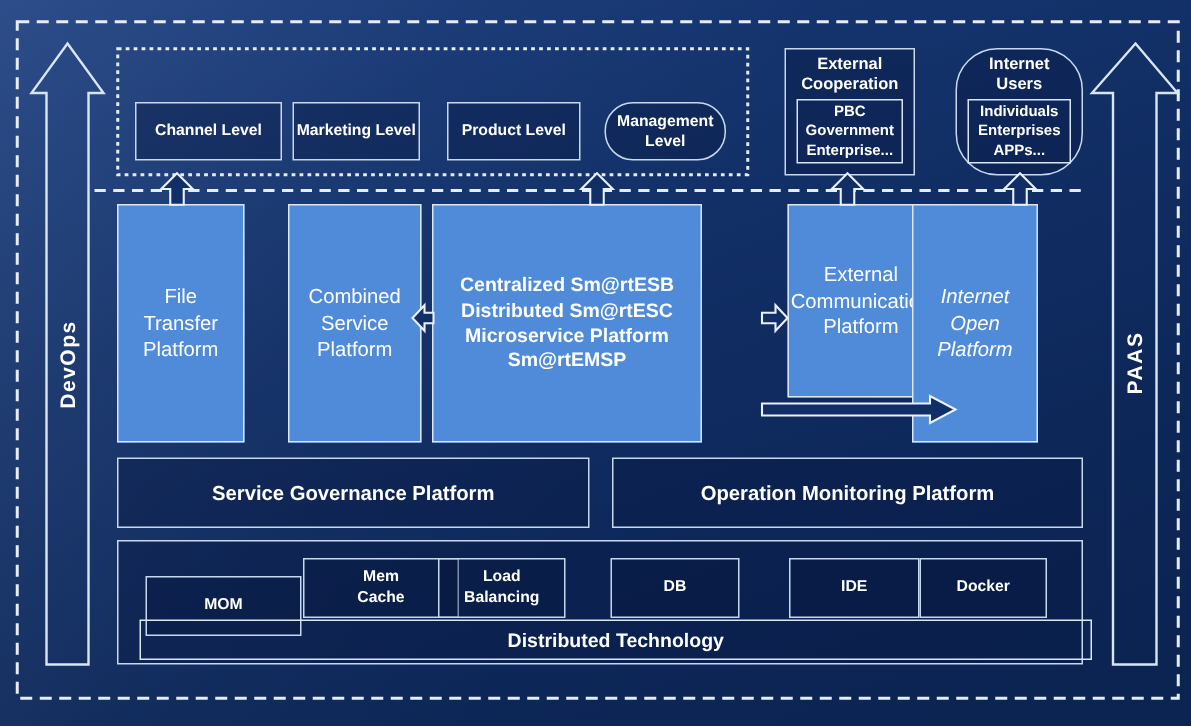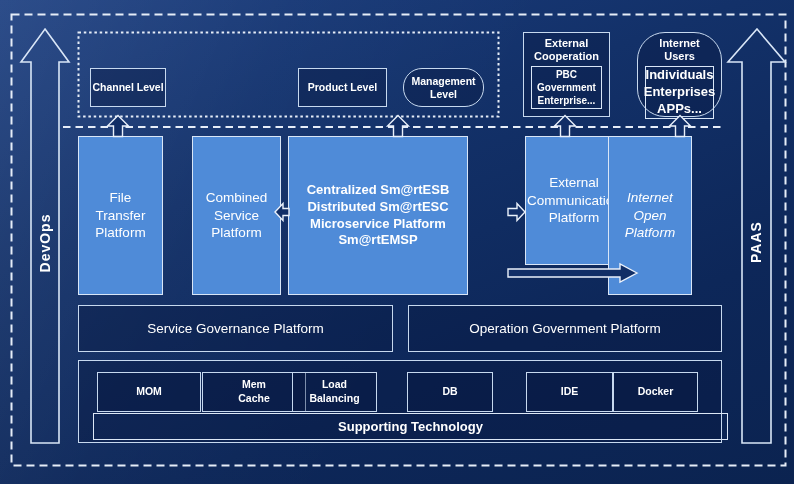--- a/index.html
+++ b/index.html
@@ -10,49 +10,50 @@
       linear-gradient(115deg, rgba(255,255,255,0.08) 0%, rgba(255,255,255,0.02) 30%, rgba(255,255,255,0) 55%),
       linear-gradient(160deg, #1b3e80 0%, #133169 35%, #0d2759 70%, #0b2350 100%);
   }
   .abs{position:absolute;box-sizing:border-box;}
   .flexc{display:flex;align-items:center;justify-content:center;text-align:center;}
   .pre{white-space:pre-line;}
   .blue{background:#4f8bd8;border:1.5px solid #d9e6f7;}
   .panel{background:rgba(7,24,62,0.38);border:1.5px solid #c7d9ef;}
   .lvl{top:68px;height:39px;font-size:10.5px;font-weight:700;line-height:1.2;}
   .plat{top:136px;height:159px;font-size:13.5px;font-weight:400;line-height:1.3;}
-  .gov{top:305px;height:47px;font-size:13.5px;font-weight:400;}
+  .gov{top:305px;height:47px;font-size:13.5px;font-weight:700;}
   .tech{top:372px;height:40px;font-size:10.5px;font-weight:700;line-height:1.3;}
   .titlebox{display:flex;flex-direction:column;padding:4px 7px 7px 7px;}
   .tb-title{flex:0 0 auto;font-size:11px;line-height:1.2;text-align:center;margin-bottom:3px;}
   .tb-inner{flex:1 1 auto;border:1.5px solid #d9e6f7;display:flex;align-items:center;justify-content:center;
             text-align:center;font-size:10px;font-weight:600;line-height:1.3;}
   .overlay{position:absolute;left:0;top:0;z-index:5;pointer-events:none;}
   .rail-label{position:absolute;z-index:6;font-weight:700;font-size:14px;letter-spacing:1px;
               transform:translate(-50%,-50%) rotate(-90deg);transform-origin:center;}
 </style>
 </head>
 <body>
 
 <div class="canvas">
 
-  <div class="abs flexc panel lvl pre" style="left:90px;width:76px;">Channel Level</div>
+  <div class="abs flexc panel lvl pre" style="left:90px;width:98px;">Channel Level</div>
+  <div class="abs flexc panel lvl pre" style="left:195px;width:85px;">Marketing Level</div>
   <div class="abs flexc panel lvl pre" style="left:298px;width:89px;">Product Level</div>
   <div class="abs flexc panel lvl pre" style="left:403px;width:81px;border-radius:19px;">Management Level</div>
 
   <div class="abs panel titlebox" style="left:523px;top:32px;width:87px;height:85px;">
     <div class="tb-title pre" style="font-weight:600;">External
 Cooperation</div>
     <div class="tb-inner pre">PBC Government
 Enterprise...</div>
   </div>
 
   <div class="abs panel titlebox" style="left:637px;top:32px;width:85px;height:85px;border-radius:28px;">
     <div class="tb-title" style="font-weight:700;">Internet Users</div>
-    <div class="tb-inner pre" style="font-size:13px;">Individuals
+    <div class="tb-inner pre" style="font-size:10px;">Individuals
 Enterprises
 APPs...</div>
   </div>
 
   <div class="abs flexc blue plat pre" style="left:78px;width:85px;">File
 Transfer
 Platform</div>
   <div class="abs flexc blue plat pre" style="left:192px;width:89px;">Combined
 Service
 Platform</div>
@@ -60,32 +61,32 @@
 Distributed Sm@rtESC
 Microservice Platform Sm@rtEMSP</div>
   <div class="abs flexc blue plat pre" style="left:525px;width:98px;height:129px;">External
 Communication
 Platform</div>
   <div class="abs flexc blue plat pre" style="left:608px;width:84px;font-style:italic;">Internet
 Open
 Platform</div>
 
   <div class="abs flexc panel gov" style="left:78px;width:315px;">Service Governance Platform</div>
-  <div class="abs flexc panel gov" style="left:408px;width:314px;">Operation Government Platform</div>
+  <div class="abs flexc panel gov" style="left:408px;width:314px;">Operation Monitoring Platform</div>
 
   <div class="abs panel" style="left:78px;top:360px;width:644px;height:83px;"></div>
-  <div class="abs flexc panel tech pre" style="left:97px;width:104px;">MOM</div>
+  <div class="abs flexc panel tech pre" style="left:97px;width:104px;margin-top:12px;">MOM</div>
   <div class="abs flexc panel tech pre" style="left:202px;width:104px;">Mem
 Cache</div>
   <div class="abs flexc panel tech pre" style="left:292px;width:85px;">Load
 Balancing</div>
   <div class="abs flexc panel tech pre" style="left:407px;width:86px;">DB</div>
   <div class="abs flexc panel tech pre" style="left:526px;width:87px;">IDE</div>
   <div class="abs flexc panel tech pre" style="left:613px;width:85px;">Docker</div>
-  <div class="abs flexc" style="left:93px;top:413px;width:635px;height:27px;border:1.5px solid #dce7f6;font-size:13px;font-weight:700;">Supporting Technology</div>
+  <div class="abs flexc" style="left:93px;top:413px;width:635px;height:27px;border:1.5px solid #dce7f6;font-size:13px;font-weight:700;">Distributed Technology</div>
 
   <svg class="overlay" width="794" height="484" viewBox="0 0 794 484">
 
     <rect x="11.5" y="14.5" width="774" height="451" fill="none" stroke="#e6edf8" stroke-width="2" stroke-dasharray="8 5"></rect>
 
     <rect x="78.5" y="32.5" width="420" height="84" fill="none" stroke="#e6edf8" stroke-width="2" stroke-dasharray="2.5 2.8"></rect>
 
     <line x1="63" y1="127" x2="722" y2="127" stroke="#e6edf8" stroke-width="2" stroke-dasharray="7.5 5"></line>
 
     <polygon points="45,29 69,62 59,62 59,443 31,443 31,62 21,62" fill="none" stroke="#d9e6f7" stroke-width="1.6"></polygon>

